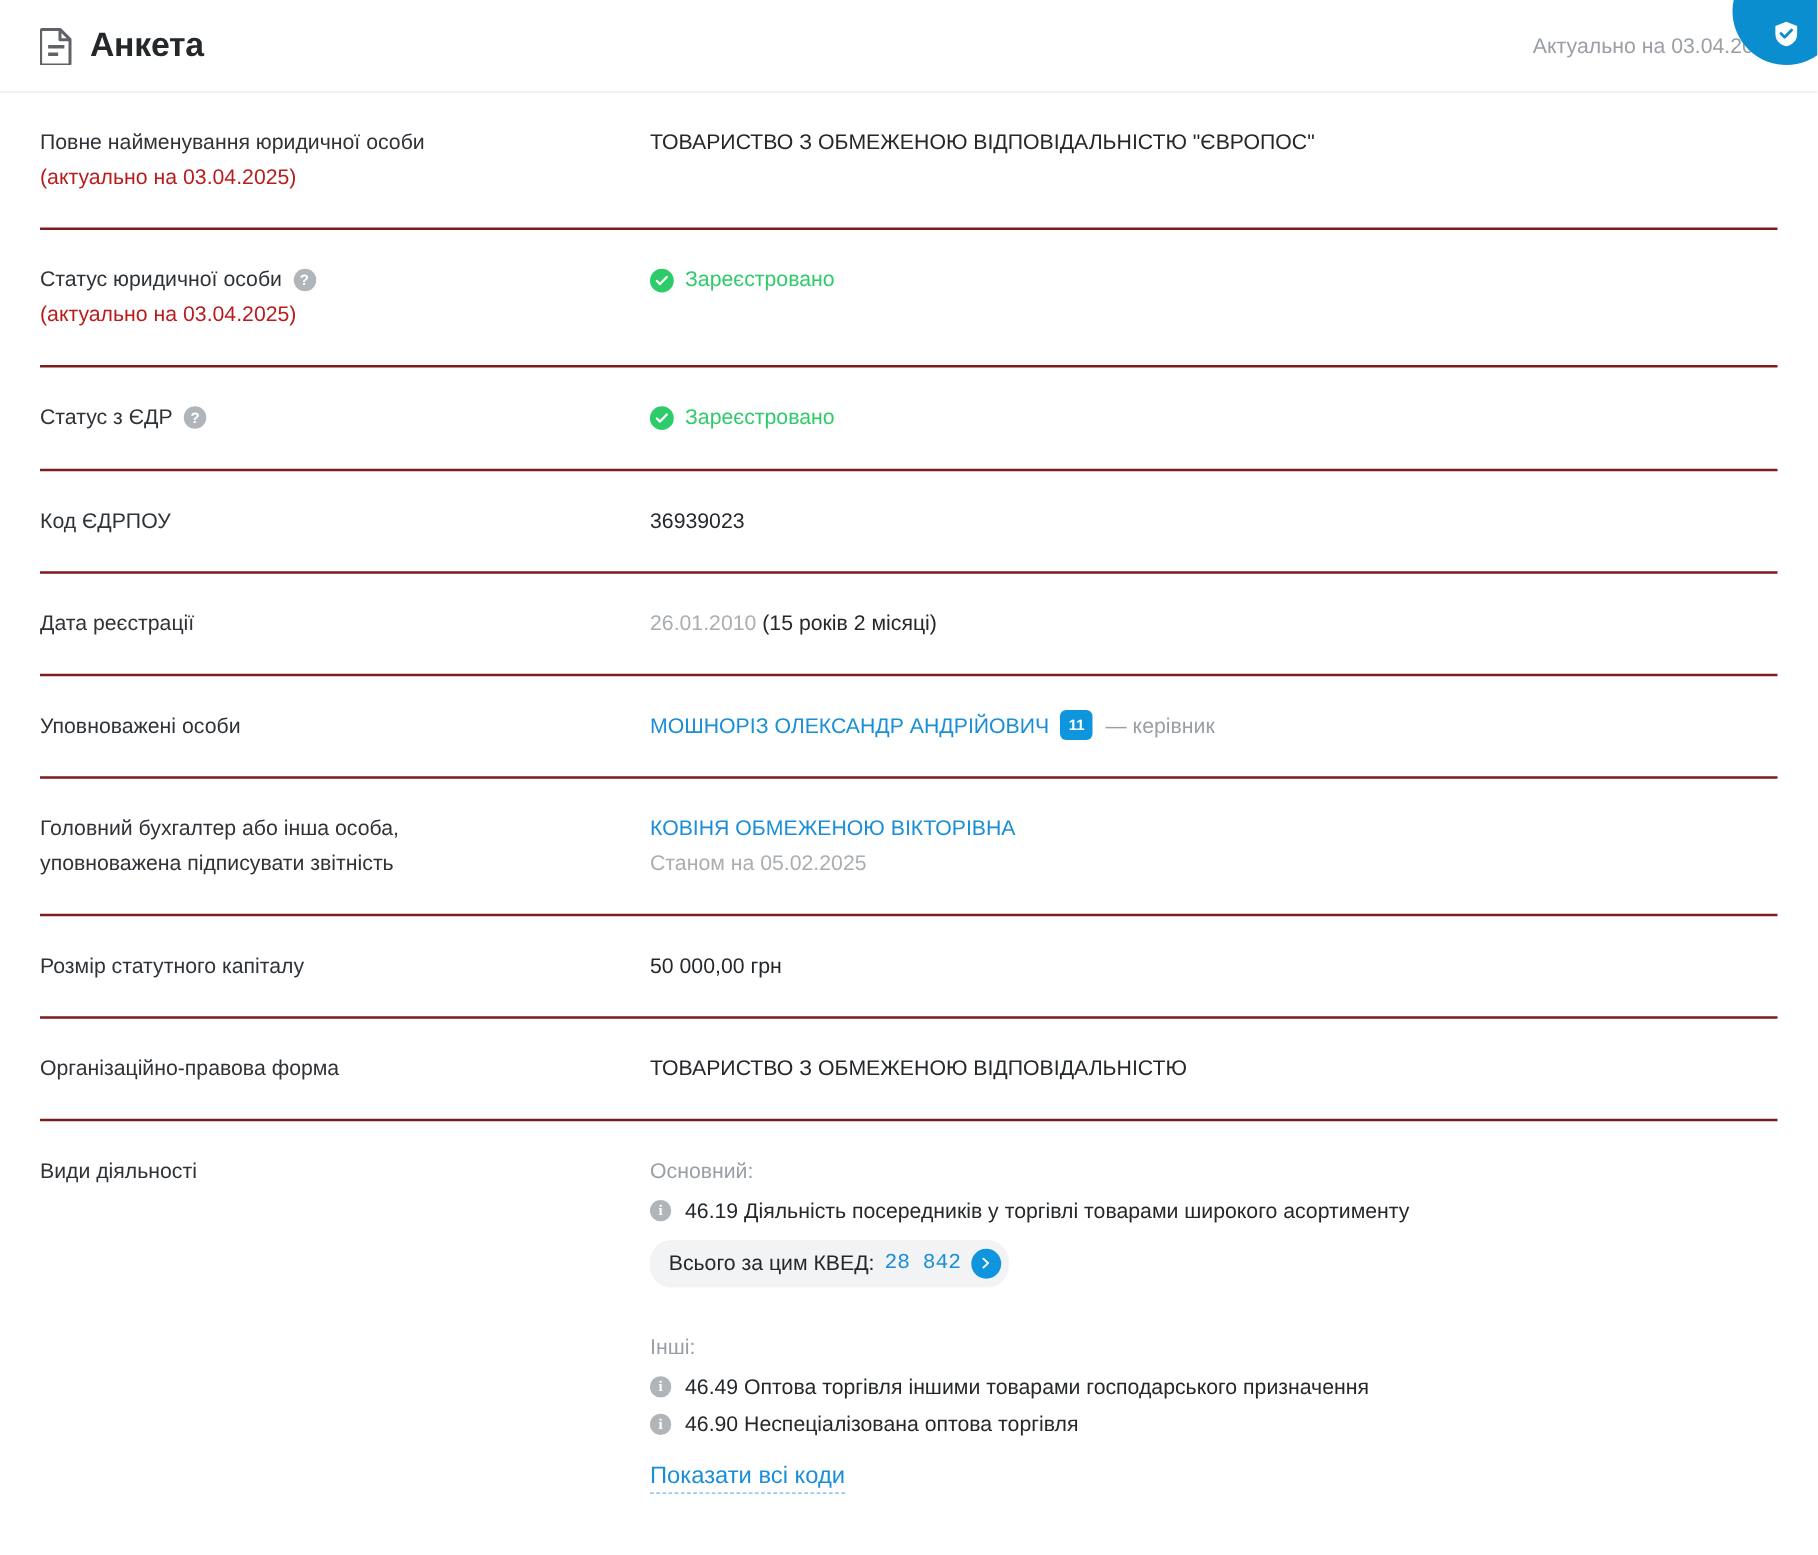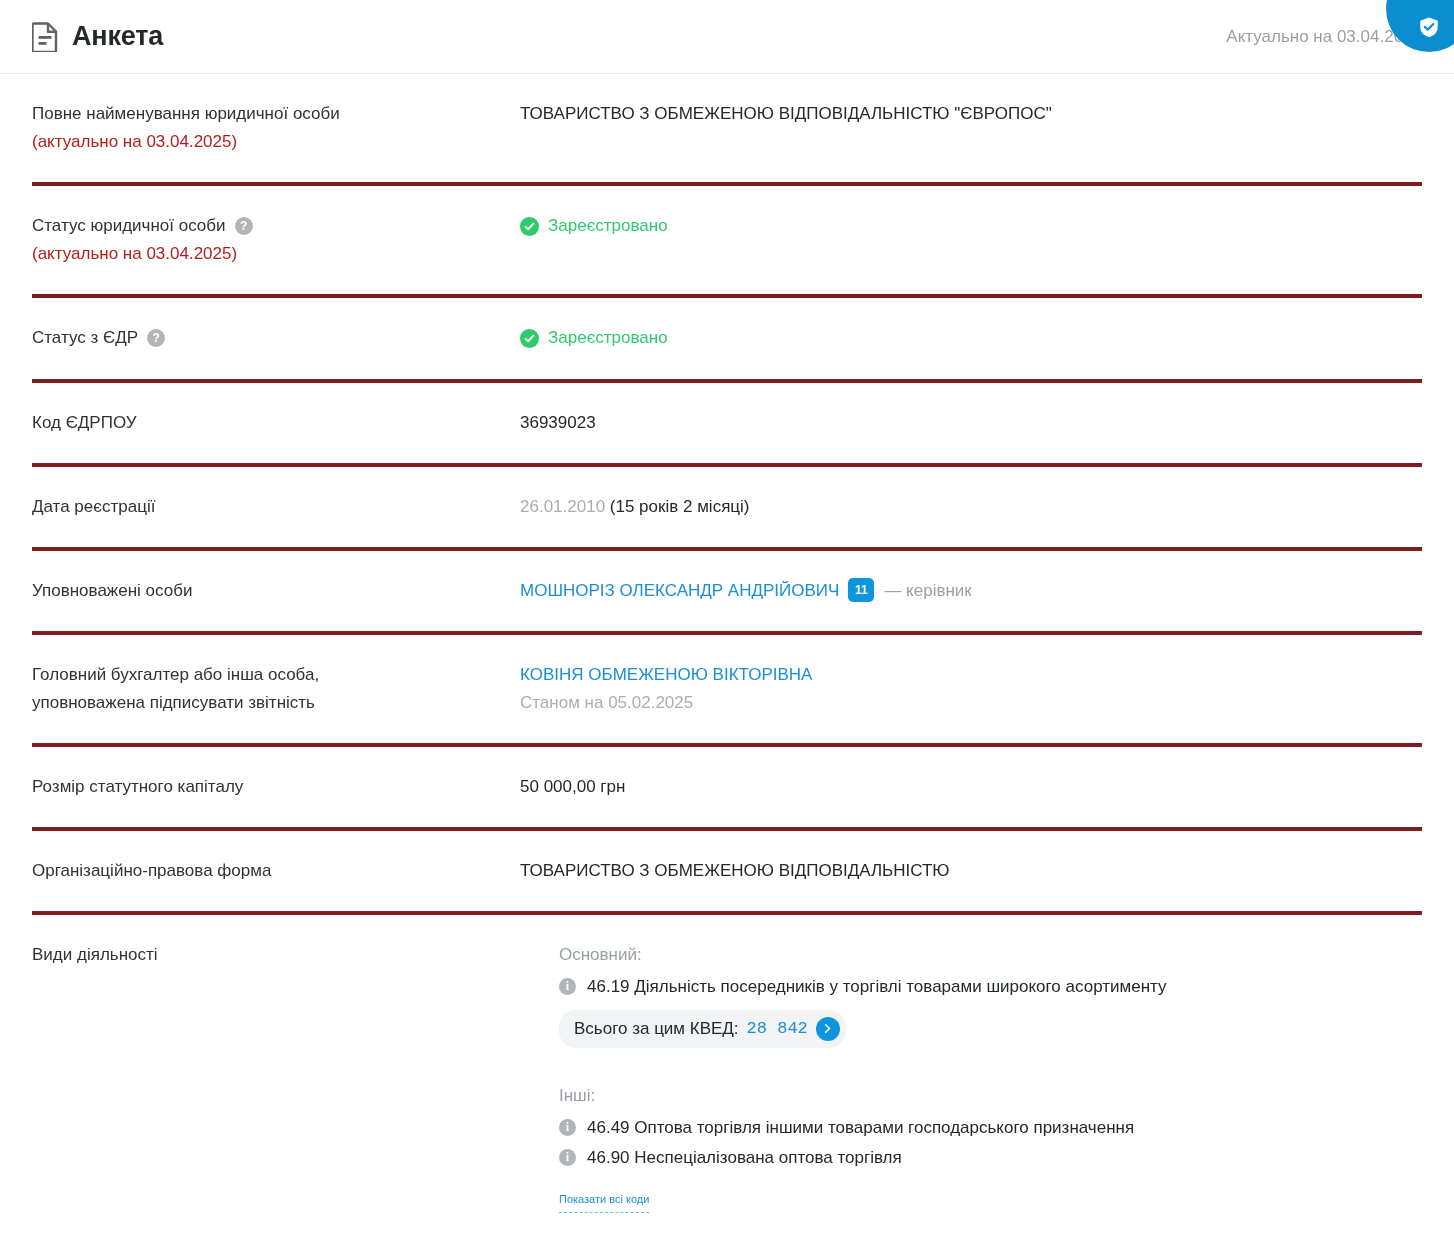--- a/index.html
+++ b/index.html
@@ -62,25 +62,25 @@
     padding-bottom: 14px;
     pointer-events: auto;
   }
   .corner-badge svg { width: 22px; height: 22px; display: block; }
 
   
   .rows { padding: 0 32px; }
   .row {
     display: flex;
     align-items: flex-start;
-    border-bottom: 4px solid #7f1d1d;
+    border-bottom: 2px solid #7f1d1d;
     padding: 26px 0 26px 0;
     min-height: 78px;
   }
-  .row:last-child { border-bottom: none; gap: 39px; }
+  .row:last-child { border-bottom: none; }
   .row-label {
     width: 488px;
     flex: none;
     font-size: 17px;
     line-height: 28px;
     color: #2f3337;
     padding-right: 24px;
   }
   .row-value {
     flex: 1 1 auto;
@@ -214,21 +214,21 @@
     align-items: center;
     justify-content: center;
     flex: none;
   }
   .kved-arrow svg { width: 9px; height: 9px; display: block; }
   .act-block-gap { height: 34px; }
   .show-all {
     display: inline-block;
     margin-top: 12px;
     color: #1b8fd6;
-    font-size: 11px;
+    font-size: 19px;
     line-height: 26px;
     border-bottom: 1px dashed #6fb9e4;
     cursor: pointer;
   }
   .row-activities { border-bottom: none; padding-bottom: 10px; }
 </style>
 </head>
 <body>
 
 <div class="page">

